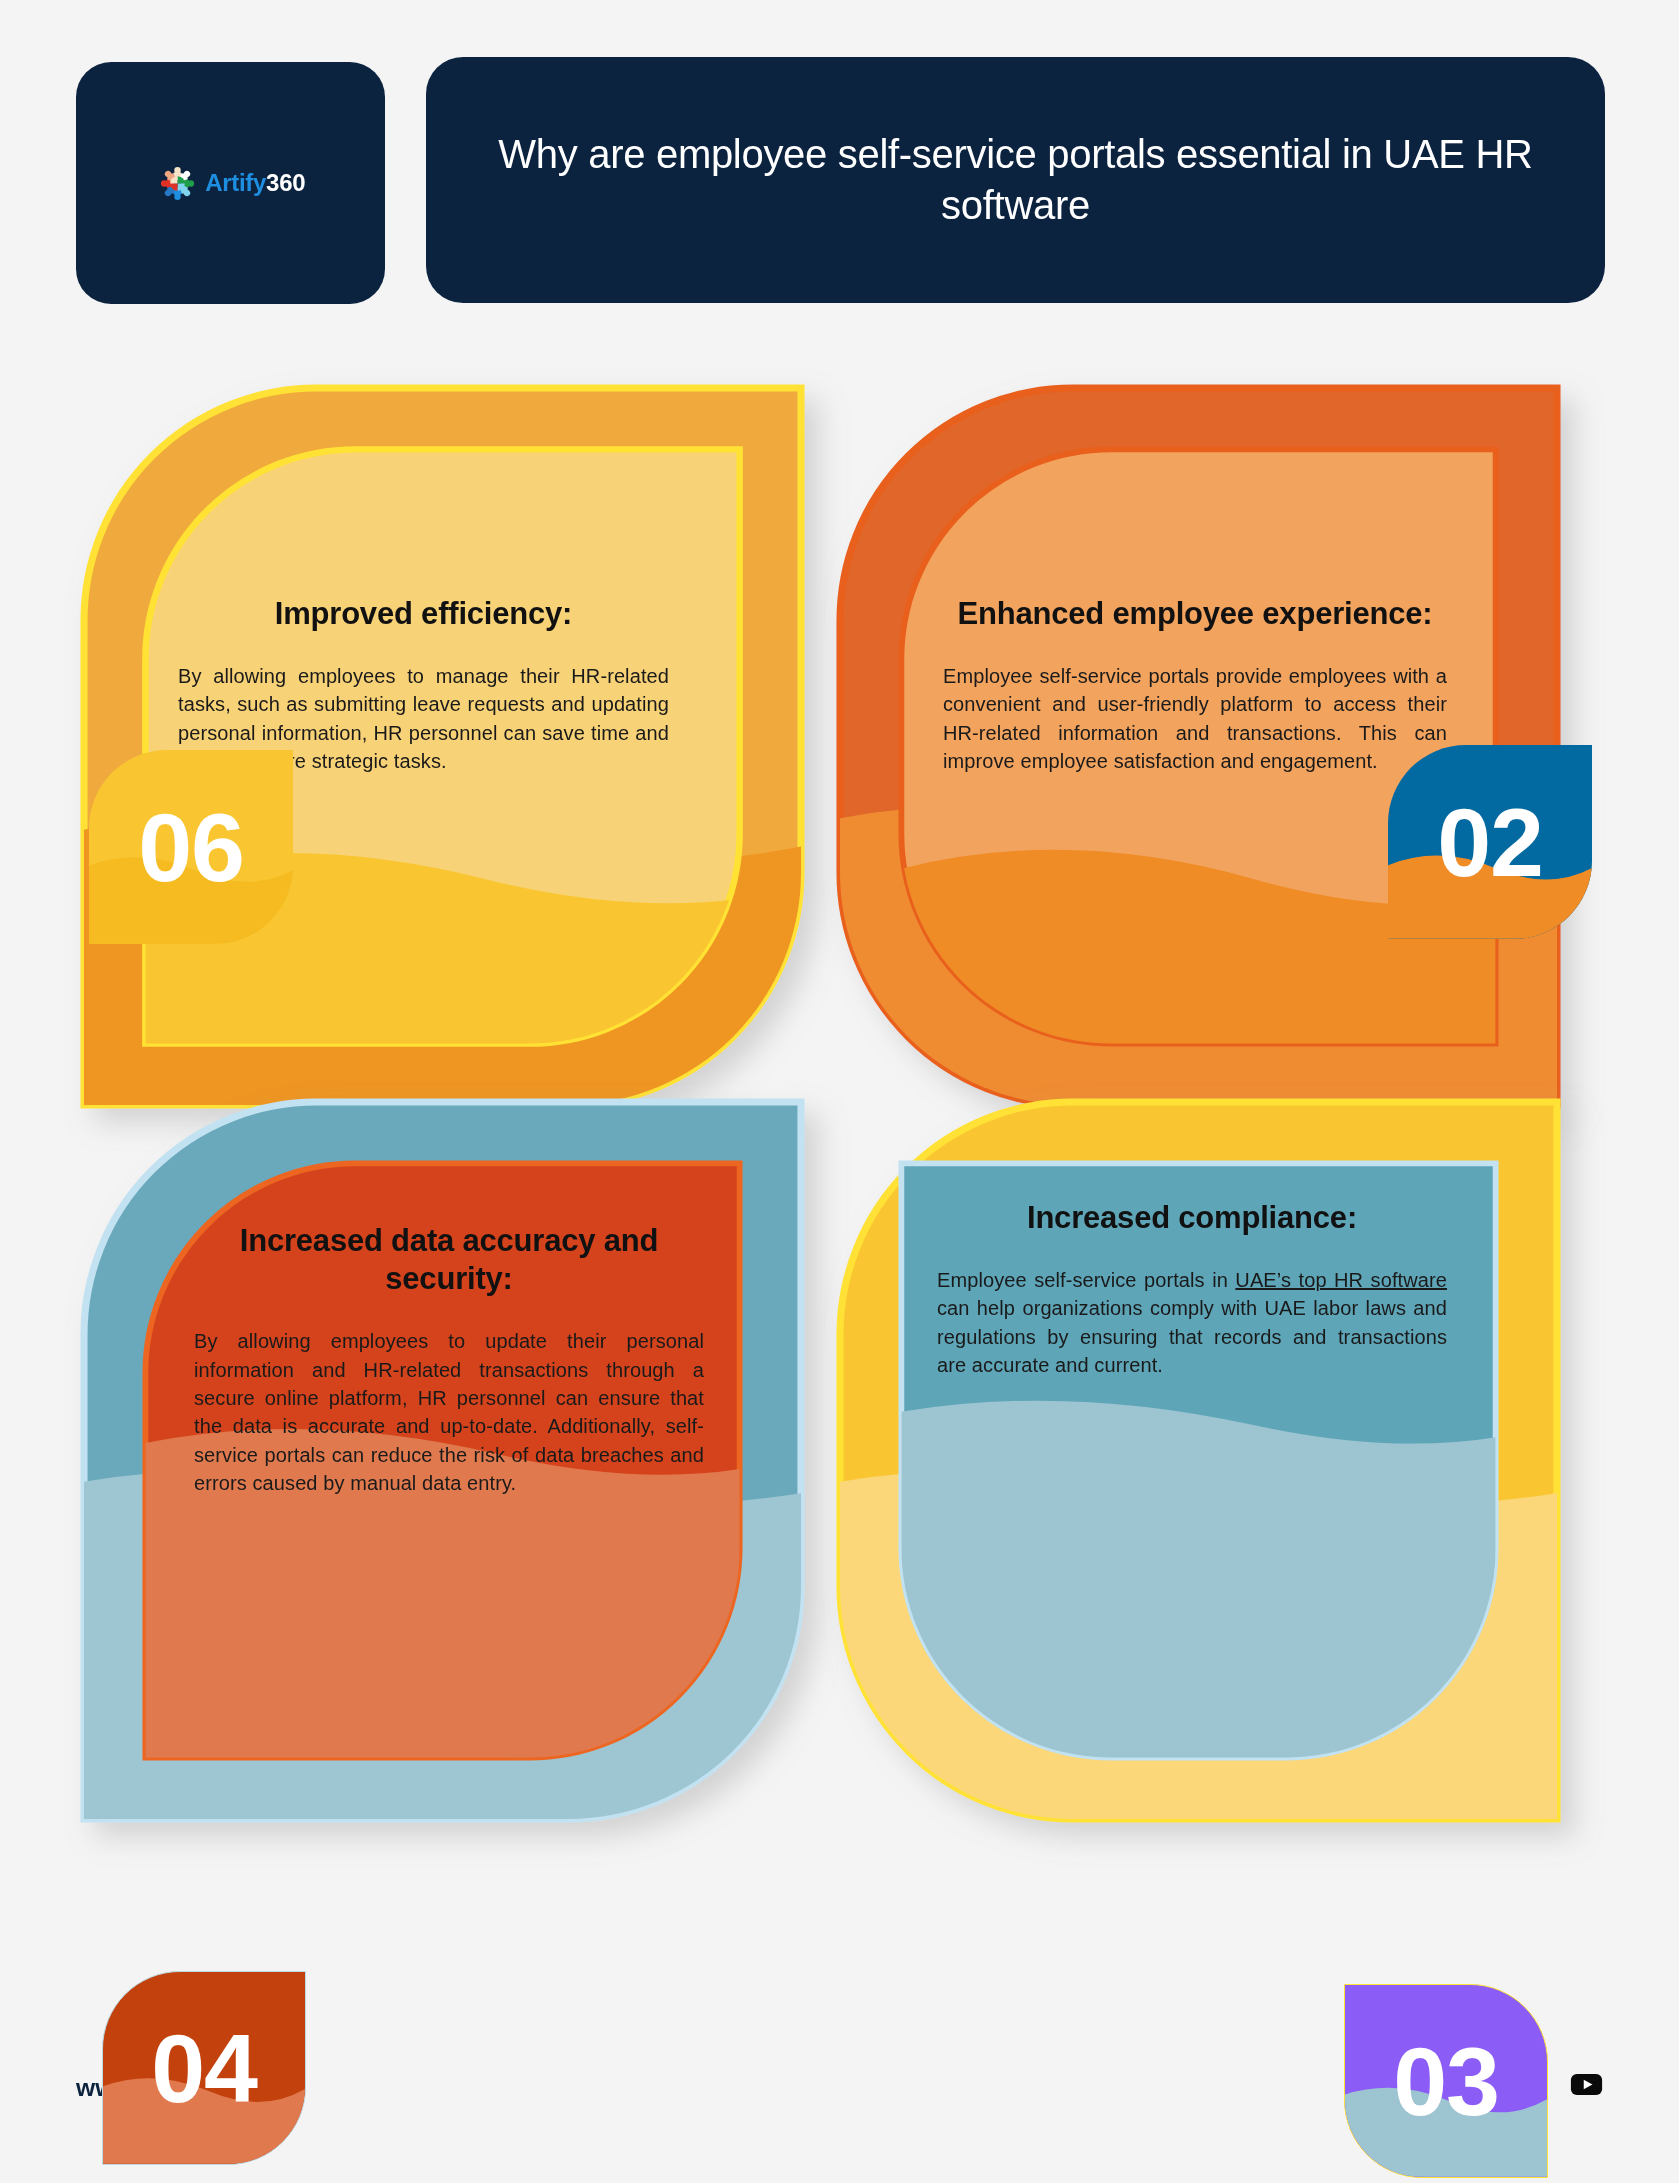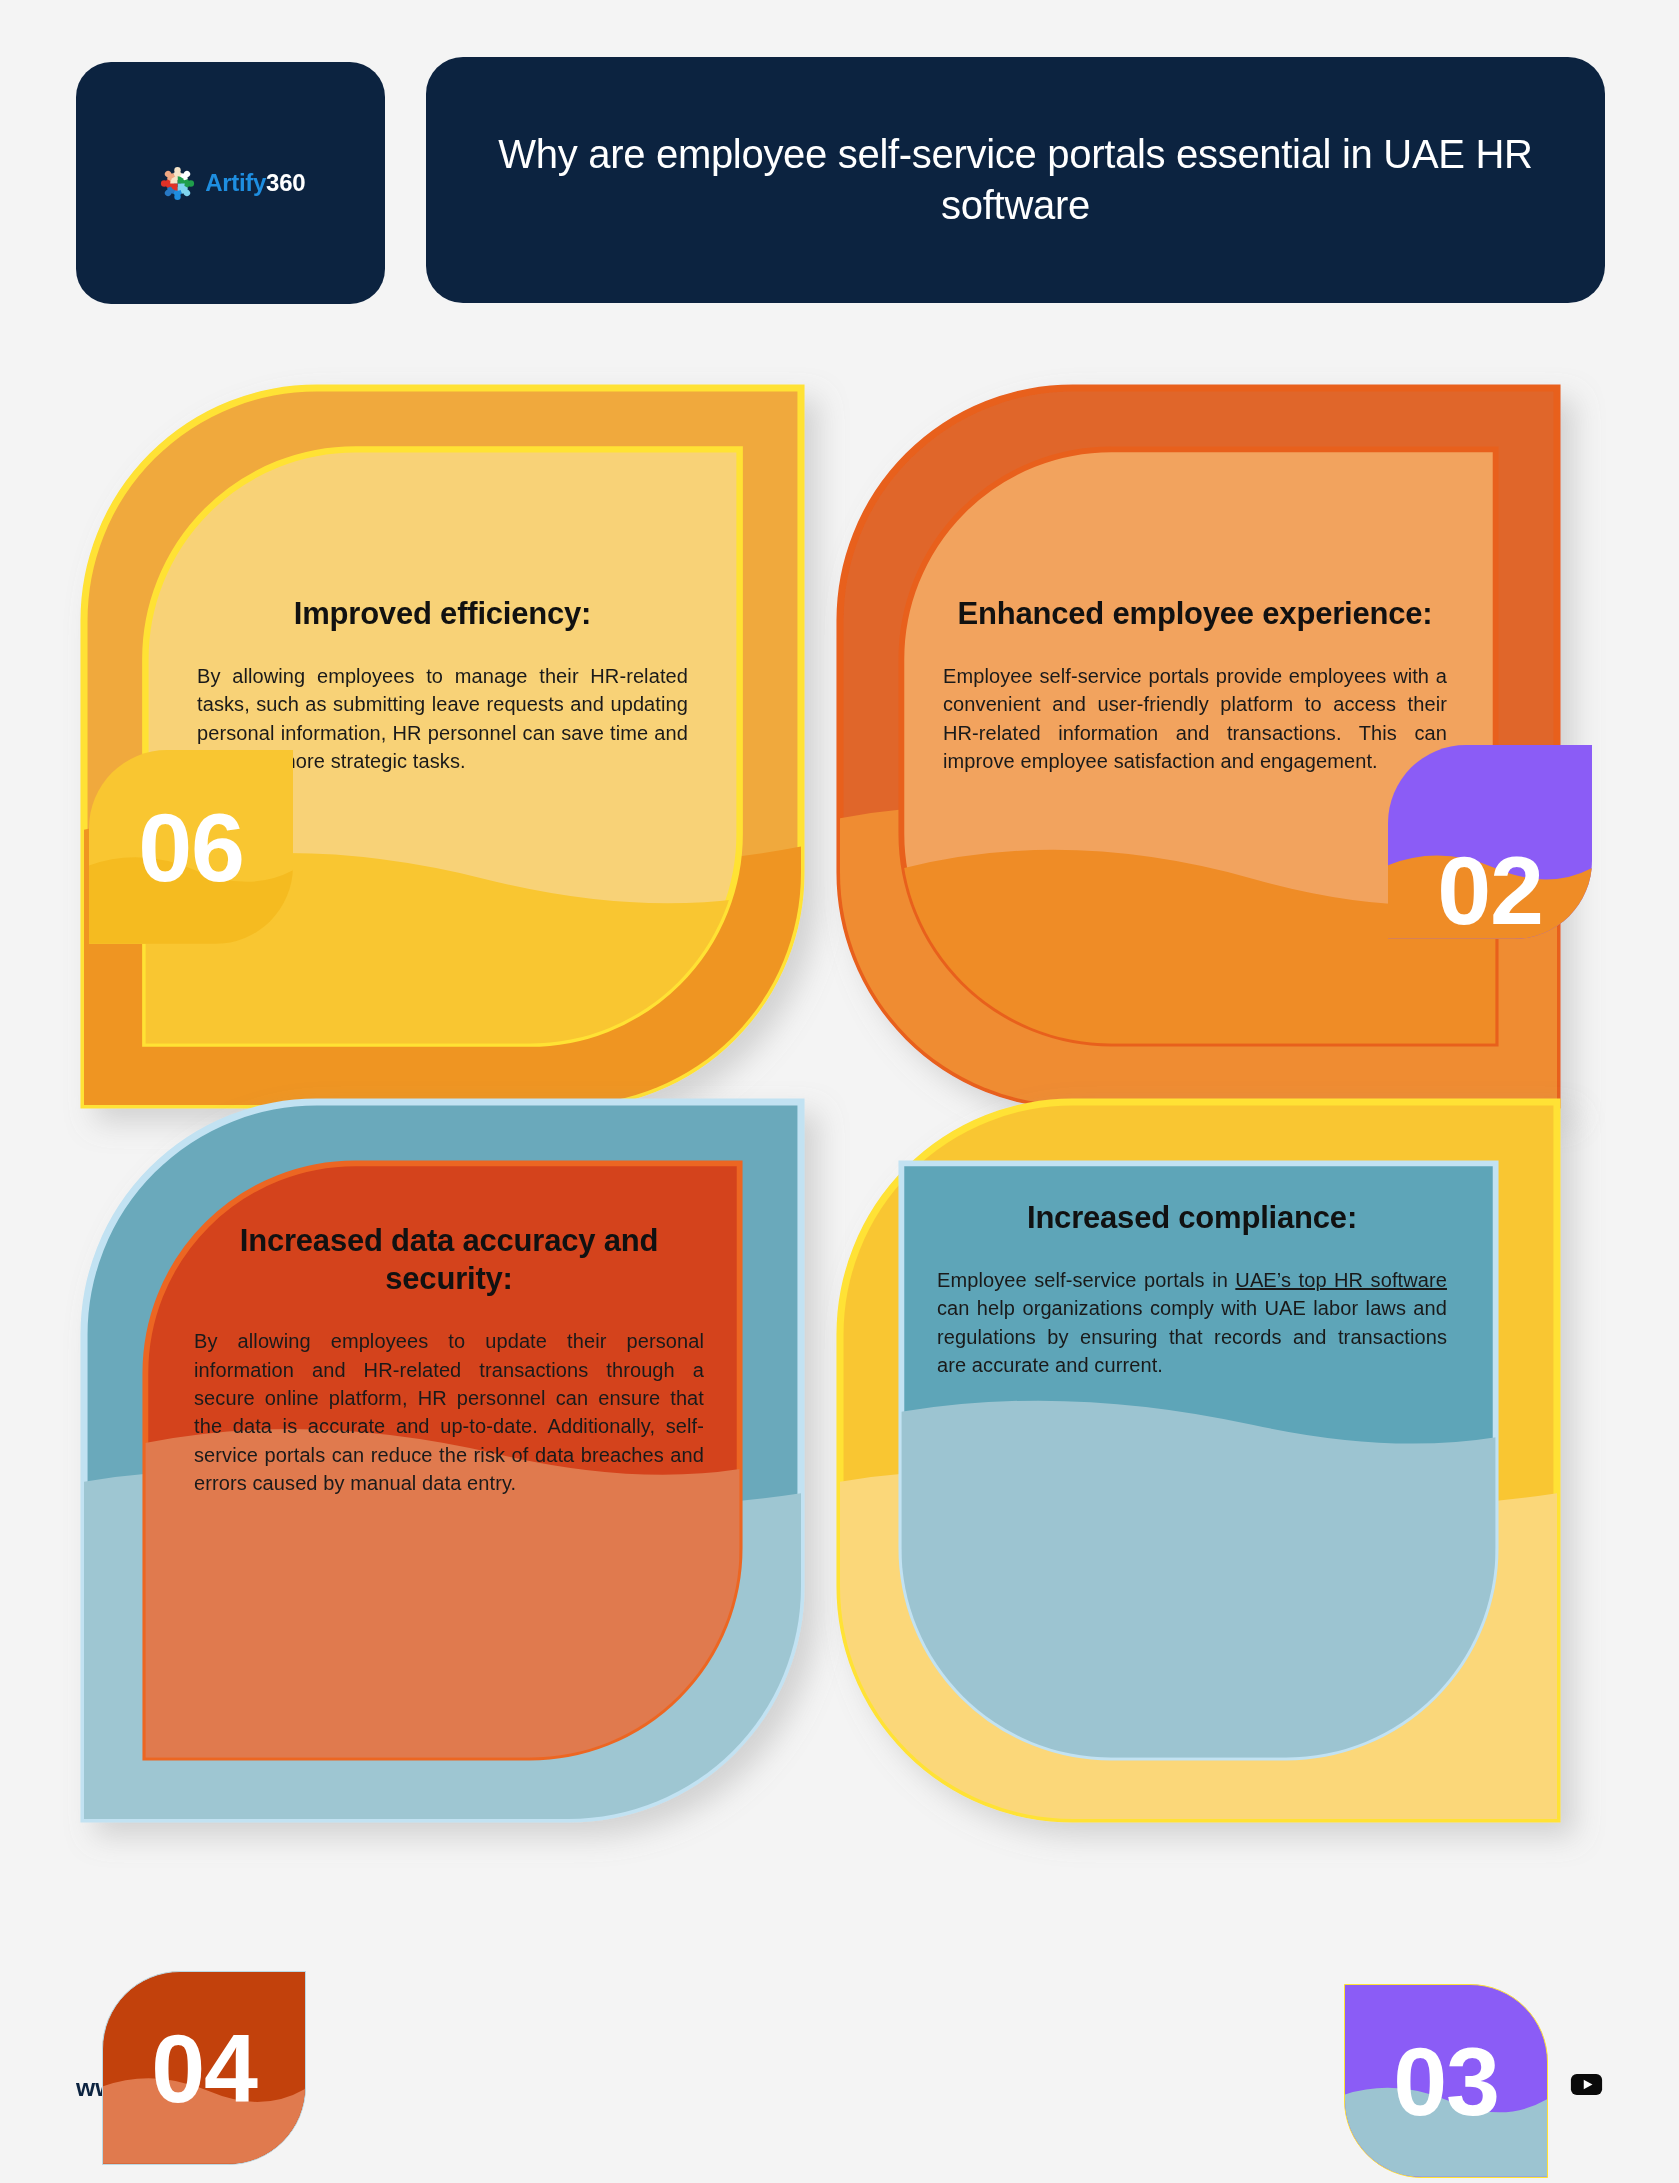--- a/index.html
+++ b/index.html
@@ -89,21 +89,21 @@
   .p2 { left: 840px; top: 26px;  }
   .p4 { left: 84px;  top: 740px;}
   .p3 { left: 840px; top: 740px;}
 
   
   .petal-content {
     position: absolute;
     z-index: 5;
     text-align: center;
   }
-  .c1-content { left: 113px; top: 207px; width: 491px; }
+  .c1-content { left: 94px; top: 207px; width: 491px; }
   .c2-content { left: 103px; top: 207px; width: 504px; }
   .c4-content { left: 110px; top: 90px; width: 510px; margin-top: 30px; }
   .c3-content { left: 97px; top: 97px; width: 510px; }
 
   .card-title {
     font-size: 31px;
     font-weight: 700;
     color: #111111;
     line-height: 1.24;
     letter-spacing: -0.2px;
@@ -367,21 +367,21 @@
 
     <div class="badge shape-tlbr b1" style="background:#f9c631;">
       <div class="bwave">
         <svg viewBox="0 0 100 40" preserveAspectRatio="none">
             <path d="M0,12 Q25,2 52,12 T100,9 L100,40 L0,40 Z" fill="#f5bb20"></path>
           </svg>
       </div>
       <span class="num">06</span>
     </div>
 
-    <div class="badge shape-tlbr b2" style="background:#8b5cf6;align-items:flex-end;">
+    <div class="badge shape-tlbr b2" style="background:#0369a1;">
       <div class="bwave">
         <svg viewBox="0 0 100 40" preserveAspectRatio="none">
             <path d="M0,14 Q25,3 52,13 T100,10 L100,40 L0,40 Z" fill="#ef8c26"></path>
           </svg>
       </div>
       <span class="num">02</span>
     </div>
 
     <div class="badge shape-trbl b3" style="background:#8b5cf6; border:1.9px solid #ffe234;">
       <div class="bwave">

